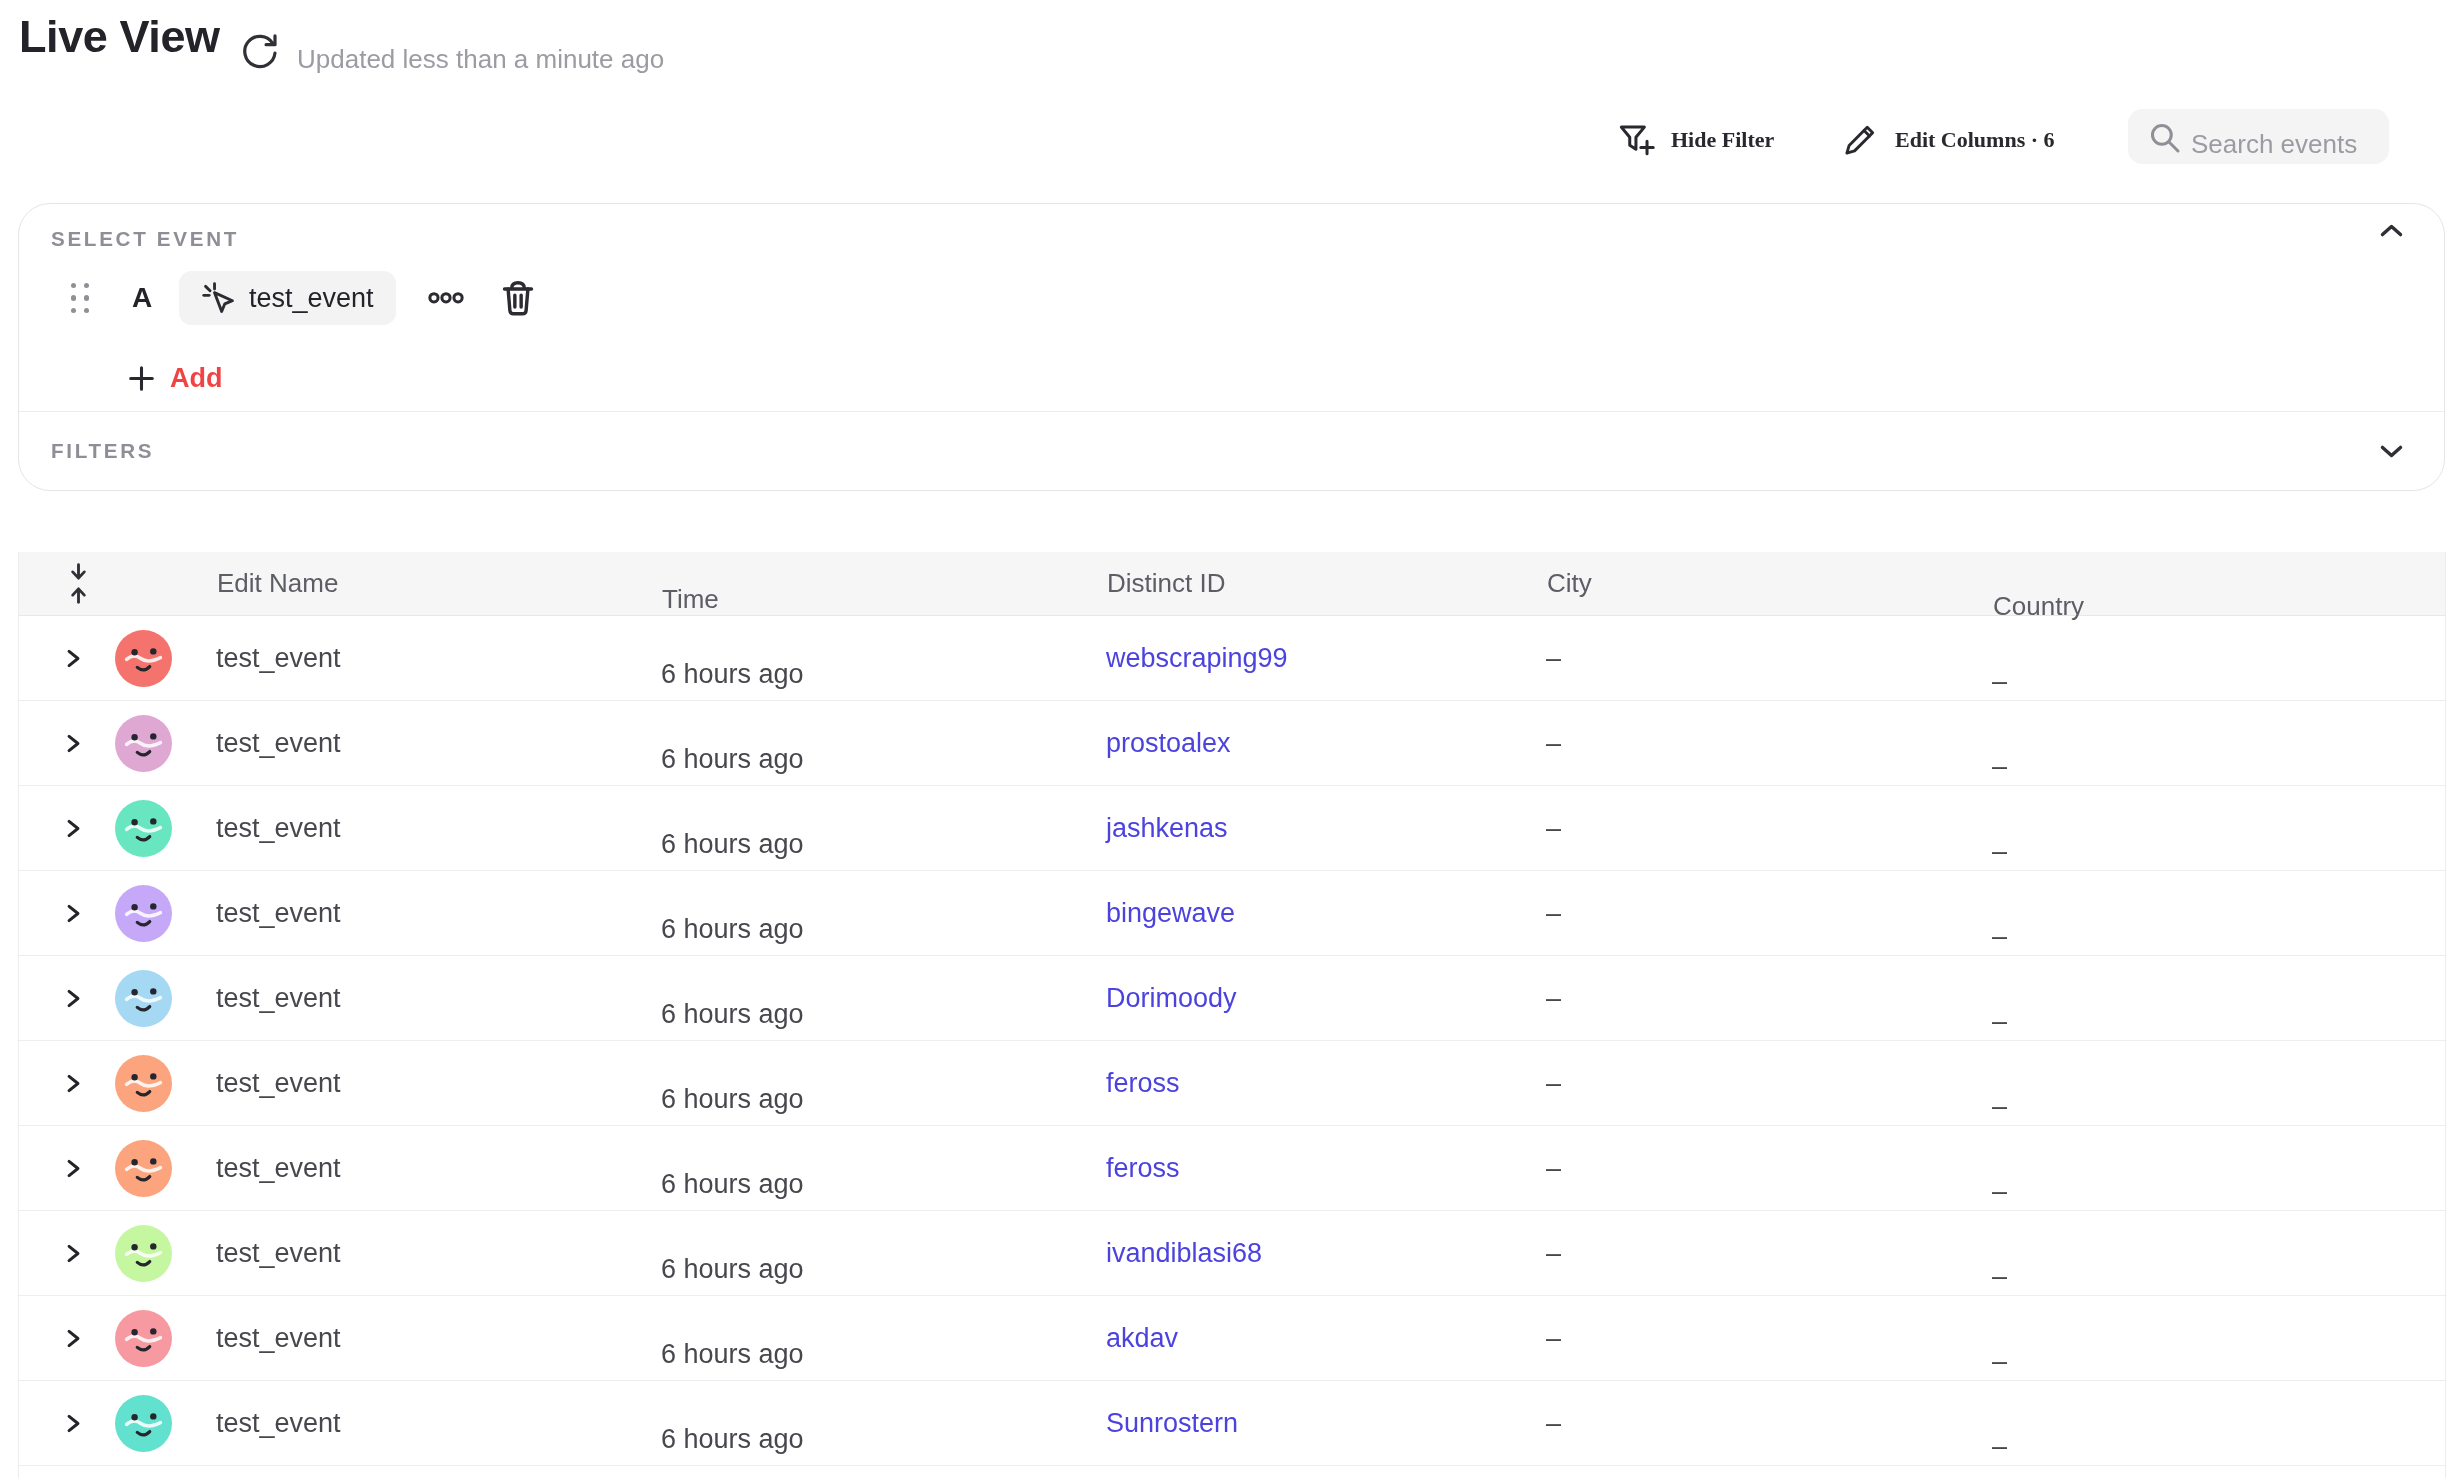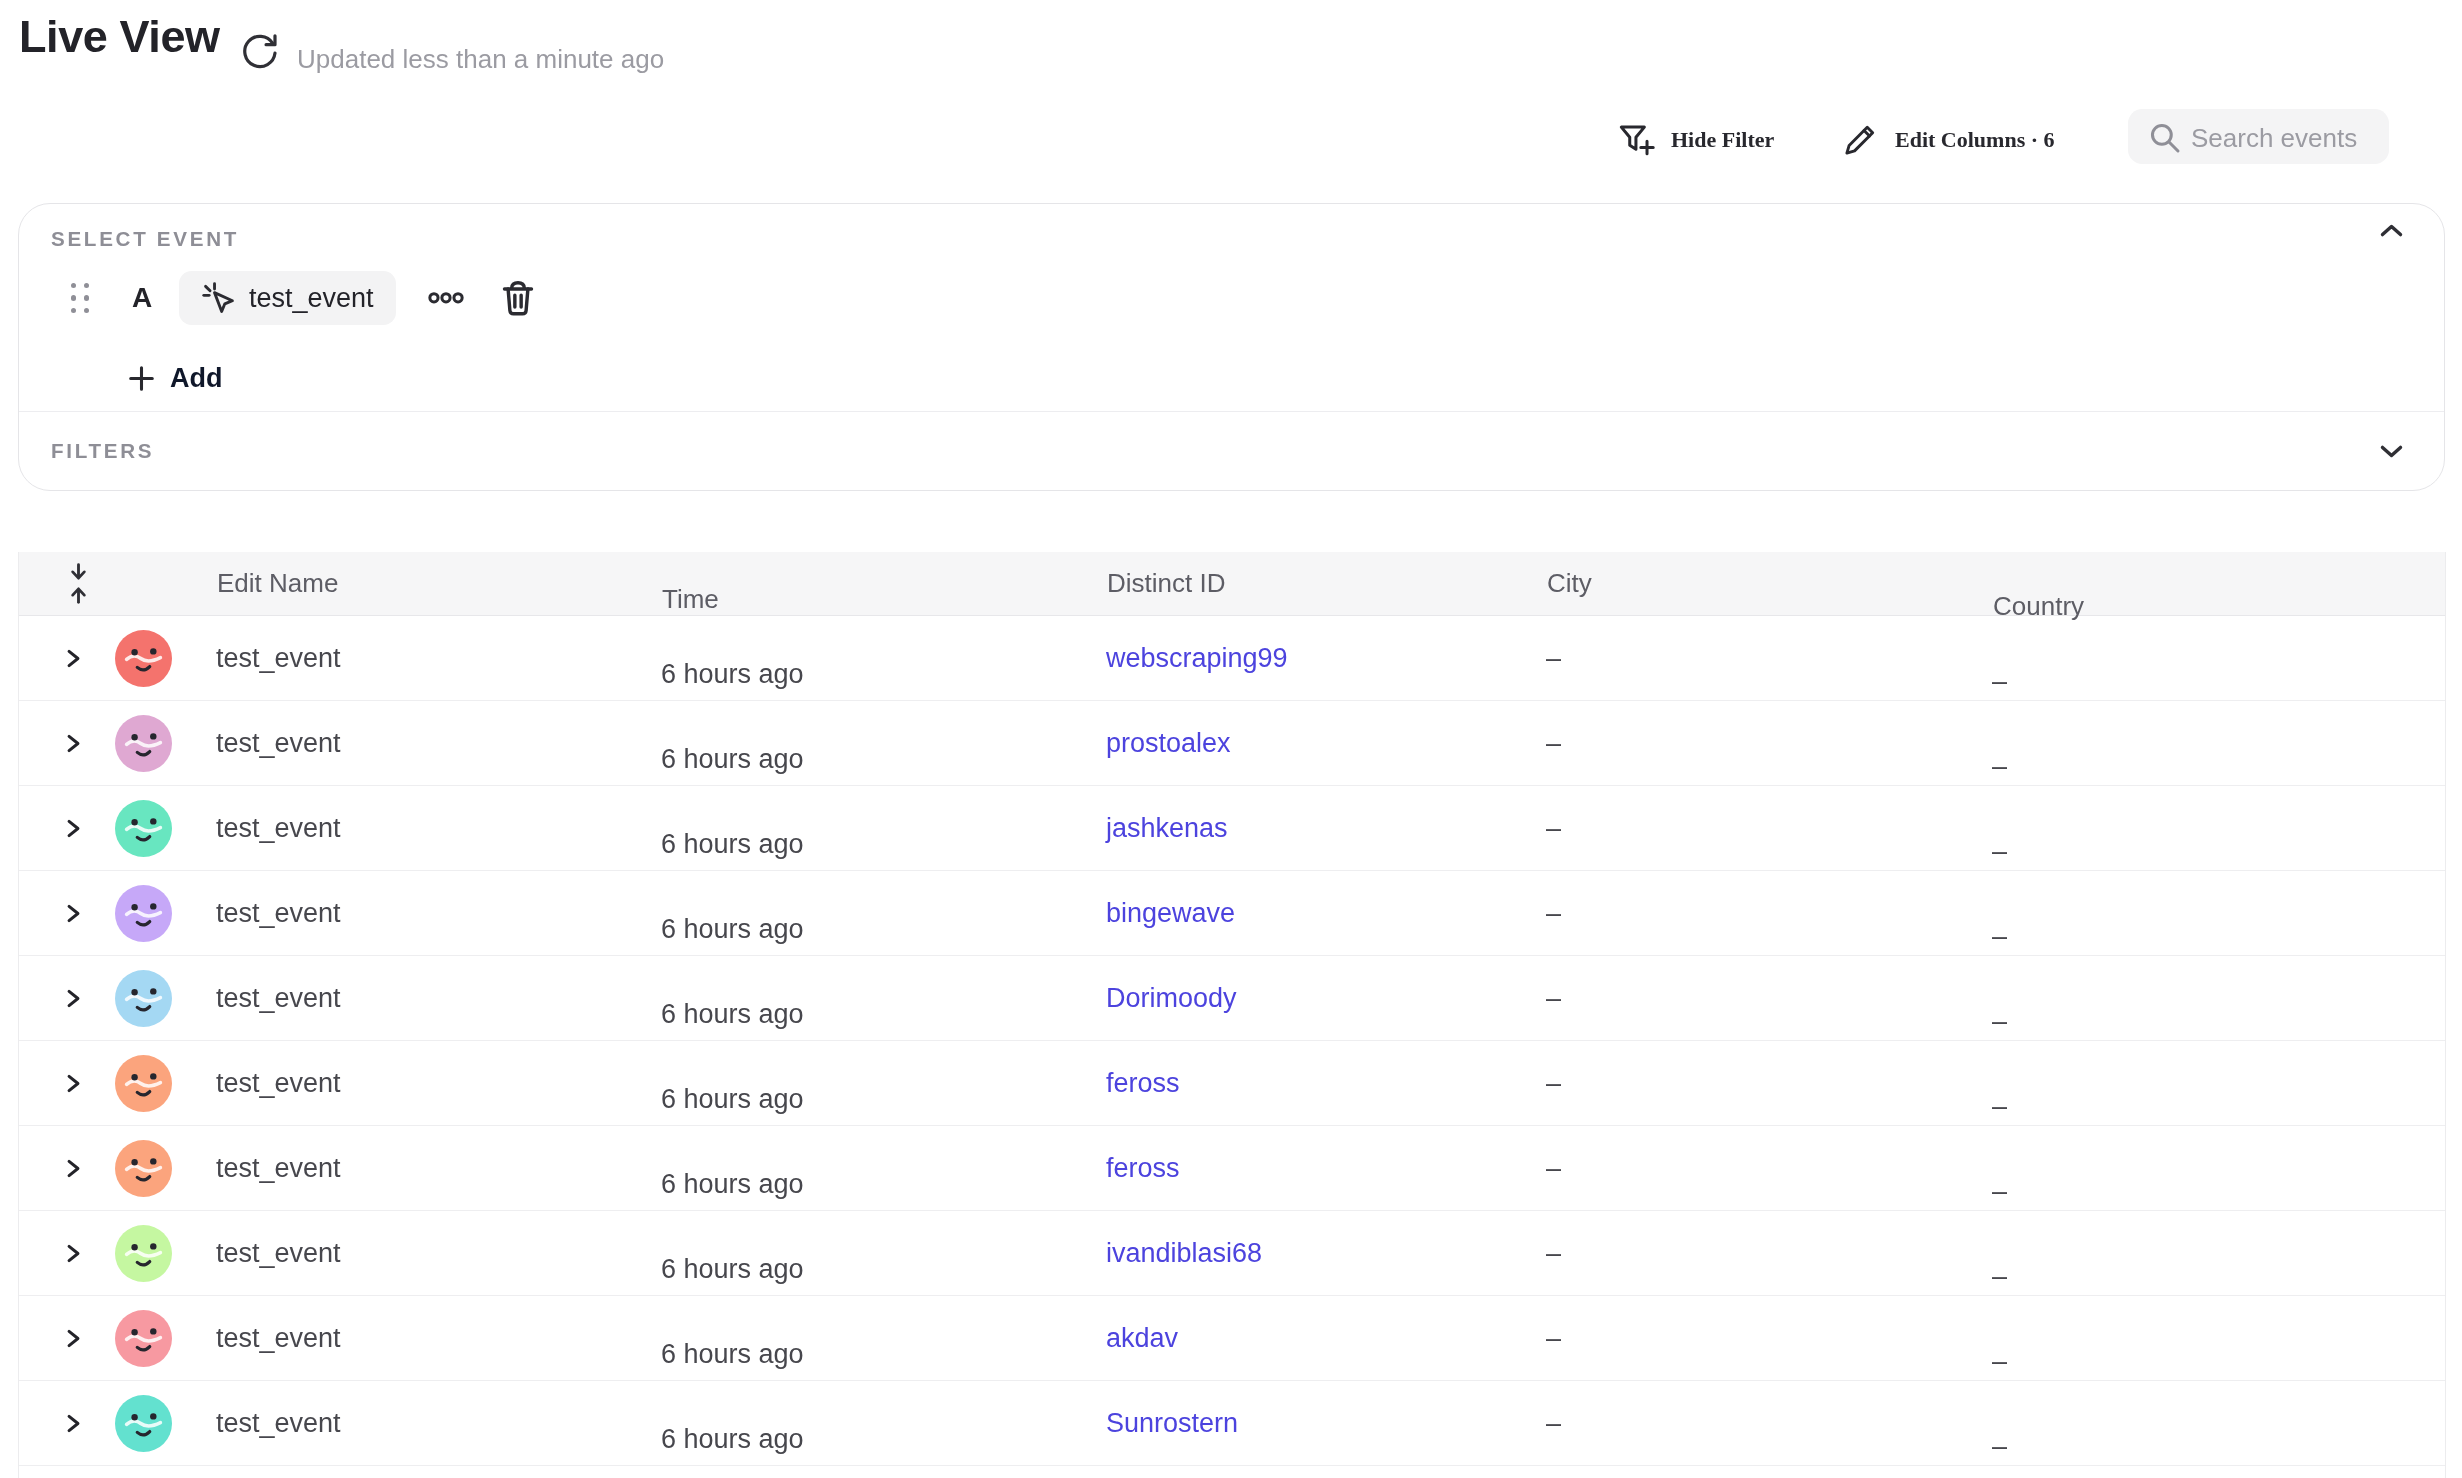--- a/index.html
+++ b/index.html
@@ -15,41 +15,41 @@
   .refresh-btn { position:absolute; left:238px; top:29px; width:43px; height:43px; background:none; border:none; cursor:pointer; }
   .updated { position:absolute; left:297px; top:44px; font-size:26px; color:#9b9ba2; }
 
   
   .tb-btn { position:absolute; top:116px; height:47px; display:flex; align-items:center; gap:16px;
             background:none; border:none; font-family:Liberation Serif, serif; font-size:22px; font-weight:600; color:#28282e; cursor:pointer; }
   .tb-hide-filter { left:1616px; }
   .tb-edit-columns { left:1841px; }
   .search-box { position:absolute; left:2128px; top:109px; width:261px; height:55px; border-radius:14.3px; background:#f4f4f5; }
   .search-box svg { position:absolute; left:19.7px; top:11.6px; }
-  .search-box input { position:absolute; left:63px; top:2px; width:190px; height:55px; border:none; outline:none; background:transparent;
+  .search-box input { position:absolute; left:63px; top:8px; width:190px; height:55px; border:none; outline:none; background:transparent;
                       font-family:inherit; font-size:26px; color:#28282e; }
   .search-box input::placeholder { color:#9b9ba2; }
 
   
   .qb-card { position:absolute; left:18px; top:203px; width:2427px; height:288px;
              border:1.8px solid #e5e5e8; border-radius:32px; background:#fff; }
   .section-label { font-size:20.6px; font-weight:700; letter-spacing:2.7px; color:#8e8e96; }
   .qb-select-label { position:absolute; left:32px; top:23px; }
   .qb-collapse-btn { position:absolute; right:38px; top:18px; background:none; border:none; cursor:pointer; }
   .event-row { position:absolute; left:52px; top:67px; height:54px; display:flex; align-items:center; }
   .drag-dots { display:grid; grid-template-columns:5.4px 5.4px; grid-auto-rows:5.4px; gap:7.2px; margin-right:43px; cursor:grab; }
   .drag-dots i { width:5.4px; height:5.4px; border-radius:50%; background:#8f8f97; }
   .clause-letter { font-size:28px; font-weight:600; color:#232329; margin-right:27px; }
   .event-chip { height:54px; display:flex; align-items:center; gap:13.4px; padding:0 22.4px; border-radius:12.5px;
                 background:#f3f3f4; border:none; font-family:inherit; font-size:27px; font-weight:500; color:#232329; cursor:pointer; }
   .icon-btn { background:none; border:none; cursor:pointer; display:flex; align-items:center; }
   .dots-menu { margin-left:32px; }
   .trash-btn { margin-left:36px; }
   .add-btn { position:absolute; left:109px; top:149px; height:50px; display:flex; align-items:center; gap:15px;
-             background:none; border:none; font-family:inherit; font-size:27px; font-weight:600; color:#0f172a; cursor:pointer; }
+             background:none; border:none; font-family:inherit; font-size:27px; font-weight:600; color:#ef4444; cursor:pointer; }
   .qb-divider { position:absolute; left:0; right:0; top:207px; border-top:1.8px solid #ededf0; }
   .filters-row { position:absolute; left:0; right:0; top:208px; height:78px; display:flex; align-items:center;
                  justify-content:space-between; padding:0 38px 0 32px; }
   .filters-row button { background:none; border:none; cursor:pointer; }
 
   
   .events-table { position:absolute; left:18px; top:552px; width:2428px;
                   border-left:1.8px solid #ececee; border-right:1.8px solid #ececee; }
   .thead { height:64px; background:#f6f6f7; border-bottom:1.8px solid #e7e7ea; display:flex; align-items:center;
            font-size:26px; font-weight:500; color:#5d5d65; }

